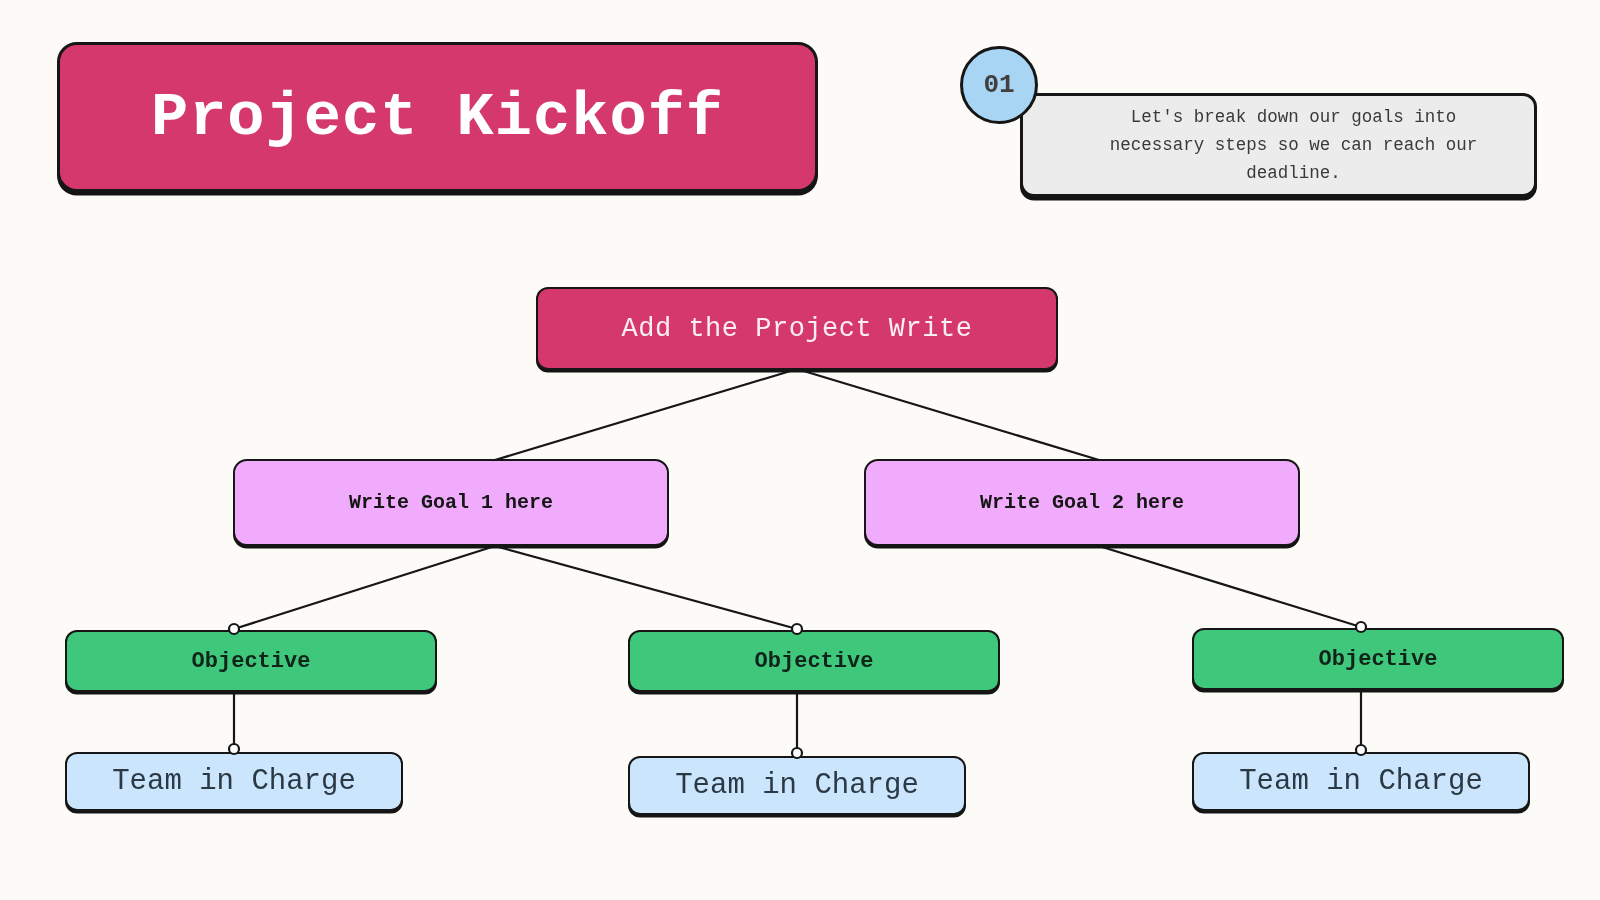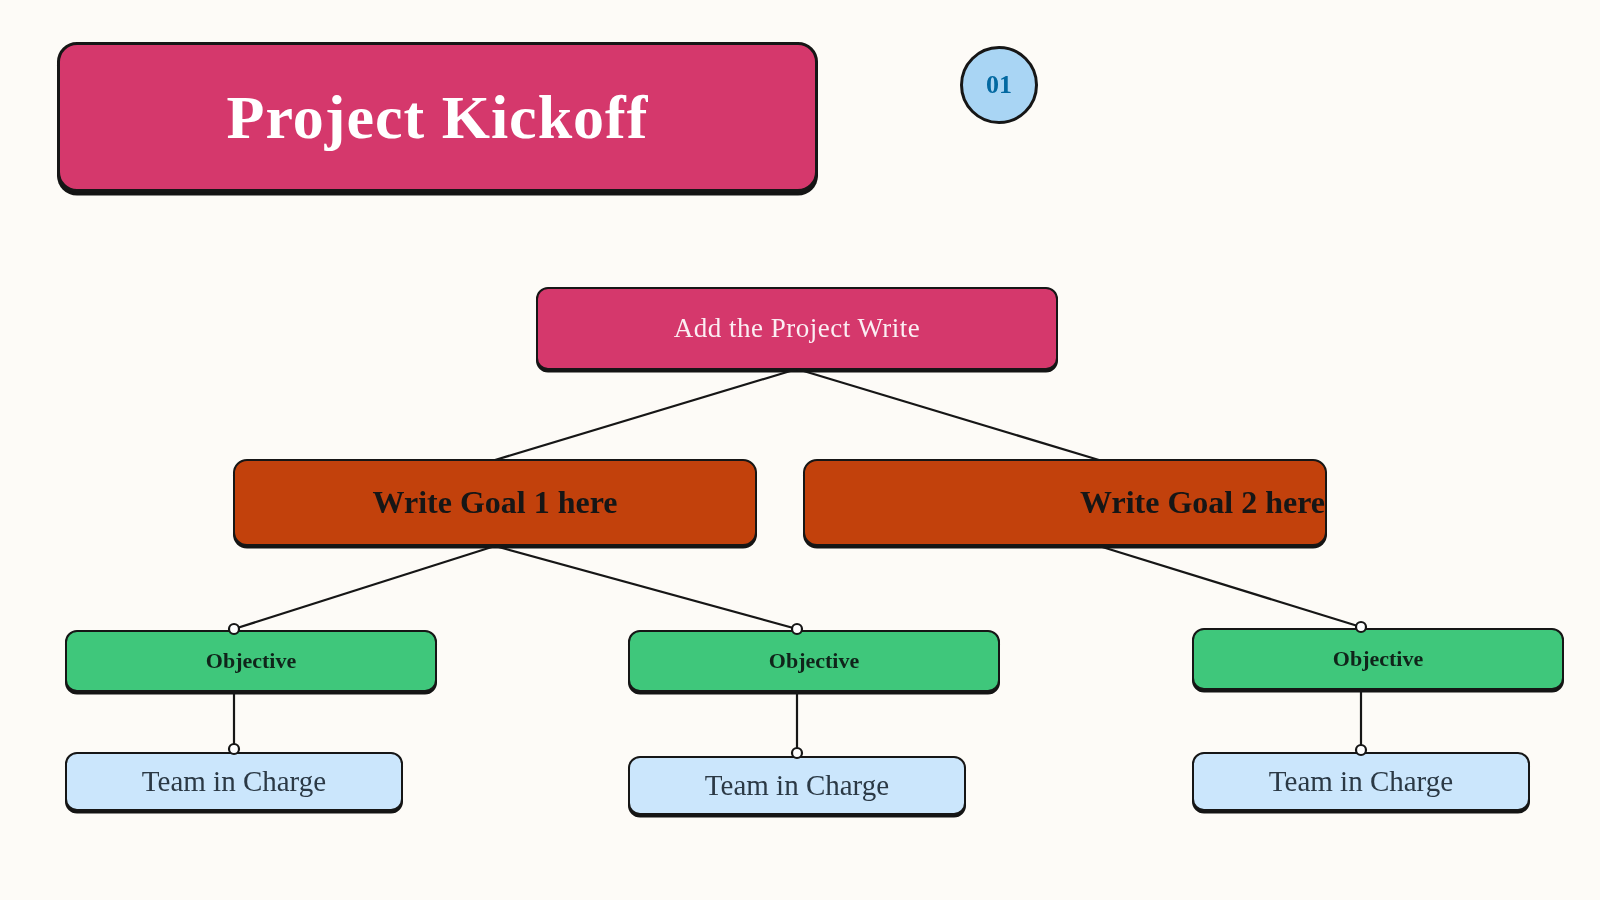--- a/index.html
+++ b/index.html
@@ -5,21 +5,21 @@
   html, body {
     margin: 0;
     padding: 0;
     background: #fdfbf7;
   }
   .canvas {
     position: relative;
     width: 1600px;
     height: 900px;
     background: #fdfbf7;
-    font-family: Liberation Serif, serif;
+    font-family: Liberation Mono, monospace;
     overflow: hidden;
   }
   .node {
     position: absolute;
     box-sizing: border-box;
     display: flex;
     align-items: center;
     justify-content: center;
     border: 2.5px solid #161616;
     text-align: center;
@@ -51,47 +51,47 @@
   }
   .note-box .note-text {
     max-width: 390px;
     margin-left: 30px;
   }
   .step-circle {
     left: 960px; top: 46px; width: 78px; height: 78px;
     background: #a9d5f4;
     border-width: 3.5px;
     border-radius: 50%;
-    color: #0369a1;
+    color: #404040;
     font-size: 26px;
     font-weight: bold;
     z-index: 2;
   }
 
   
   .root-box {
     left: 536px; top: 287px; width: 522px; height: 83px;
     background: #d5386c;
     border-radius: 12px;
     color: #fbeef3;
     font-size: 27px;
     letter-spacing: 0.5px;
     z-index: 2;
   }
   .goal-box {
-    top: 459px; width: 524px; height: 87px;
-    background: #c2410c;
+    top: 459px; width: 436px; height: 87px;
+    background: #f0abfc;
     border-radius: 14px;
     color: #161616;
-    font-size: 32px;
+    font-size: 20px;
     font-weight: bold;
     z-index: 2;
   }
   .goal-1 { left: 233px; }
-  .goal-2 { left: 803px; justify-content: flex-end; }
+  .goal-2 { left: 864px; }
 
   .objective-box {
     width: 372px; height: 62px;
     background: #3fc77b;
     border-radius: 12px;
     color: #10241a;
     font-size: 22px;
     font-weight: bold;
     z-index: 2;
   }
@@ -123,20 +123,23 @@
 </style>
 </head>
 <body>
 
 <div class="canvas">
 
   <div class="node title-box shadow-lg">
     <span>Project Kickoff</span>
   </div>
 
+  <div class="node note-box shadow-lg">
+    <span class="note-text">Let's break down our goals into necessary steps so we can reach our deadline.</span>
+  </div>
 
   <div class="node step-circle">
     <span>01</span>
   </div>
 
   <div class="node root-box shadow-sm">
     <span>Add the Project Write</span>
   </div>
 
   <div class="node goal-box goal-1 shadow-sm">

